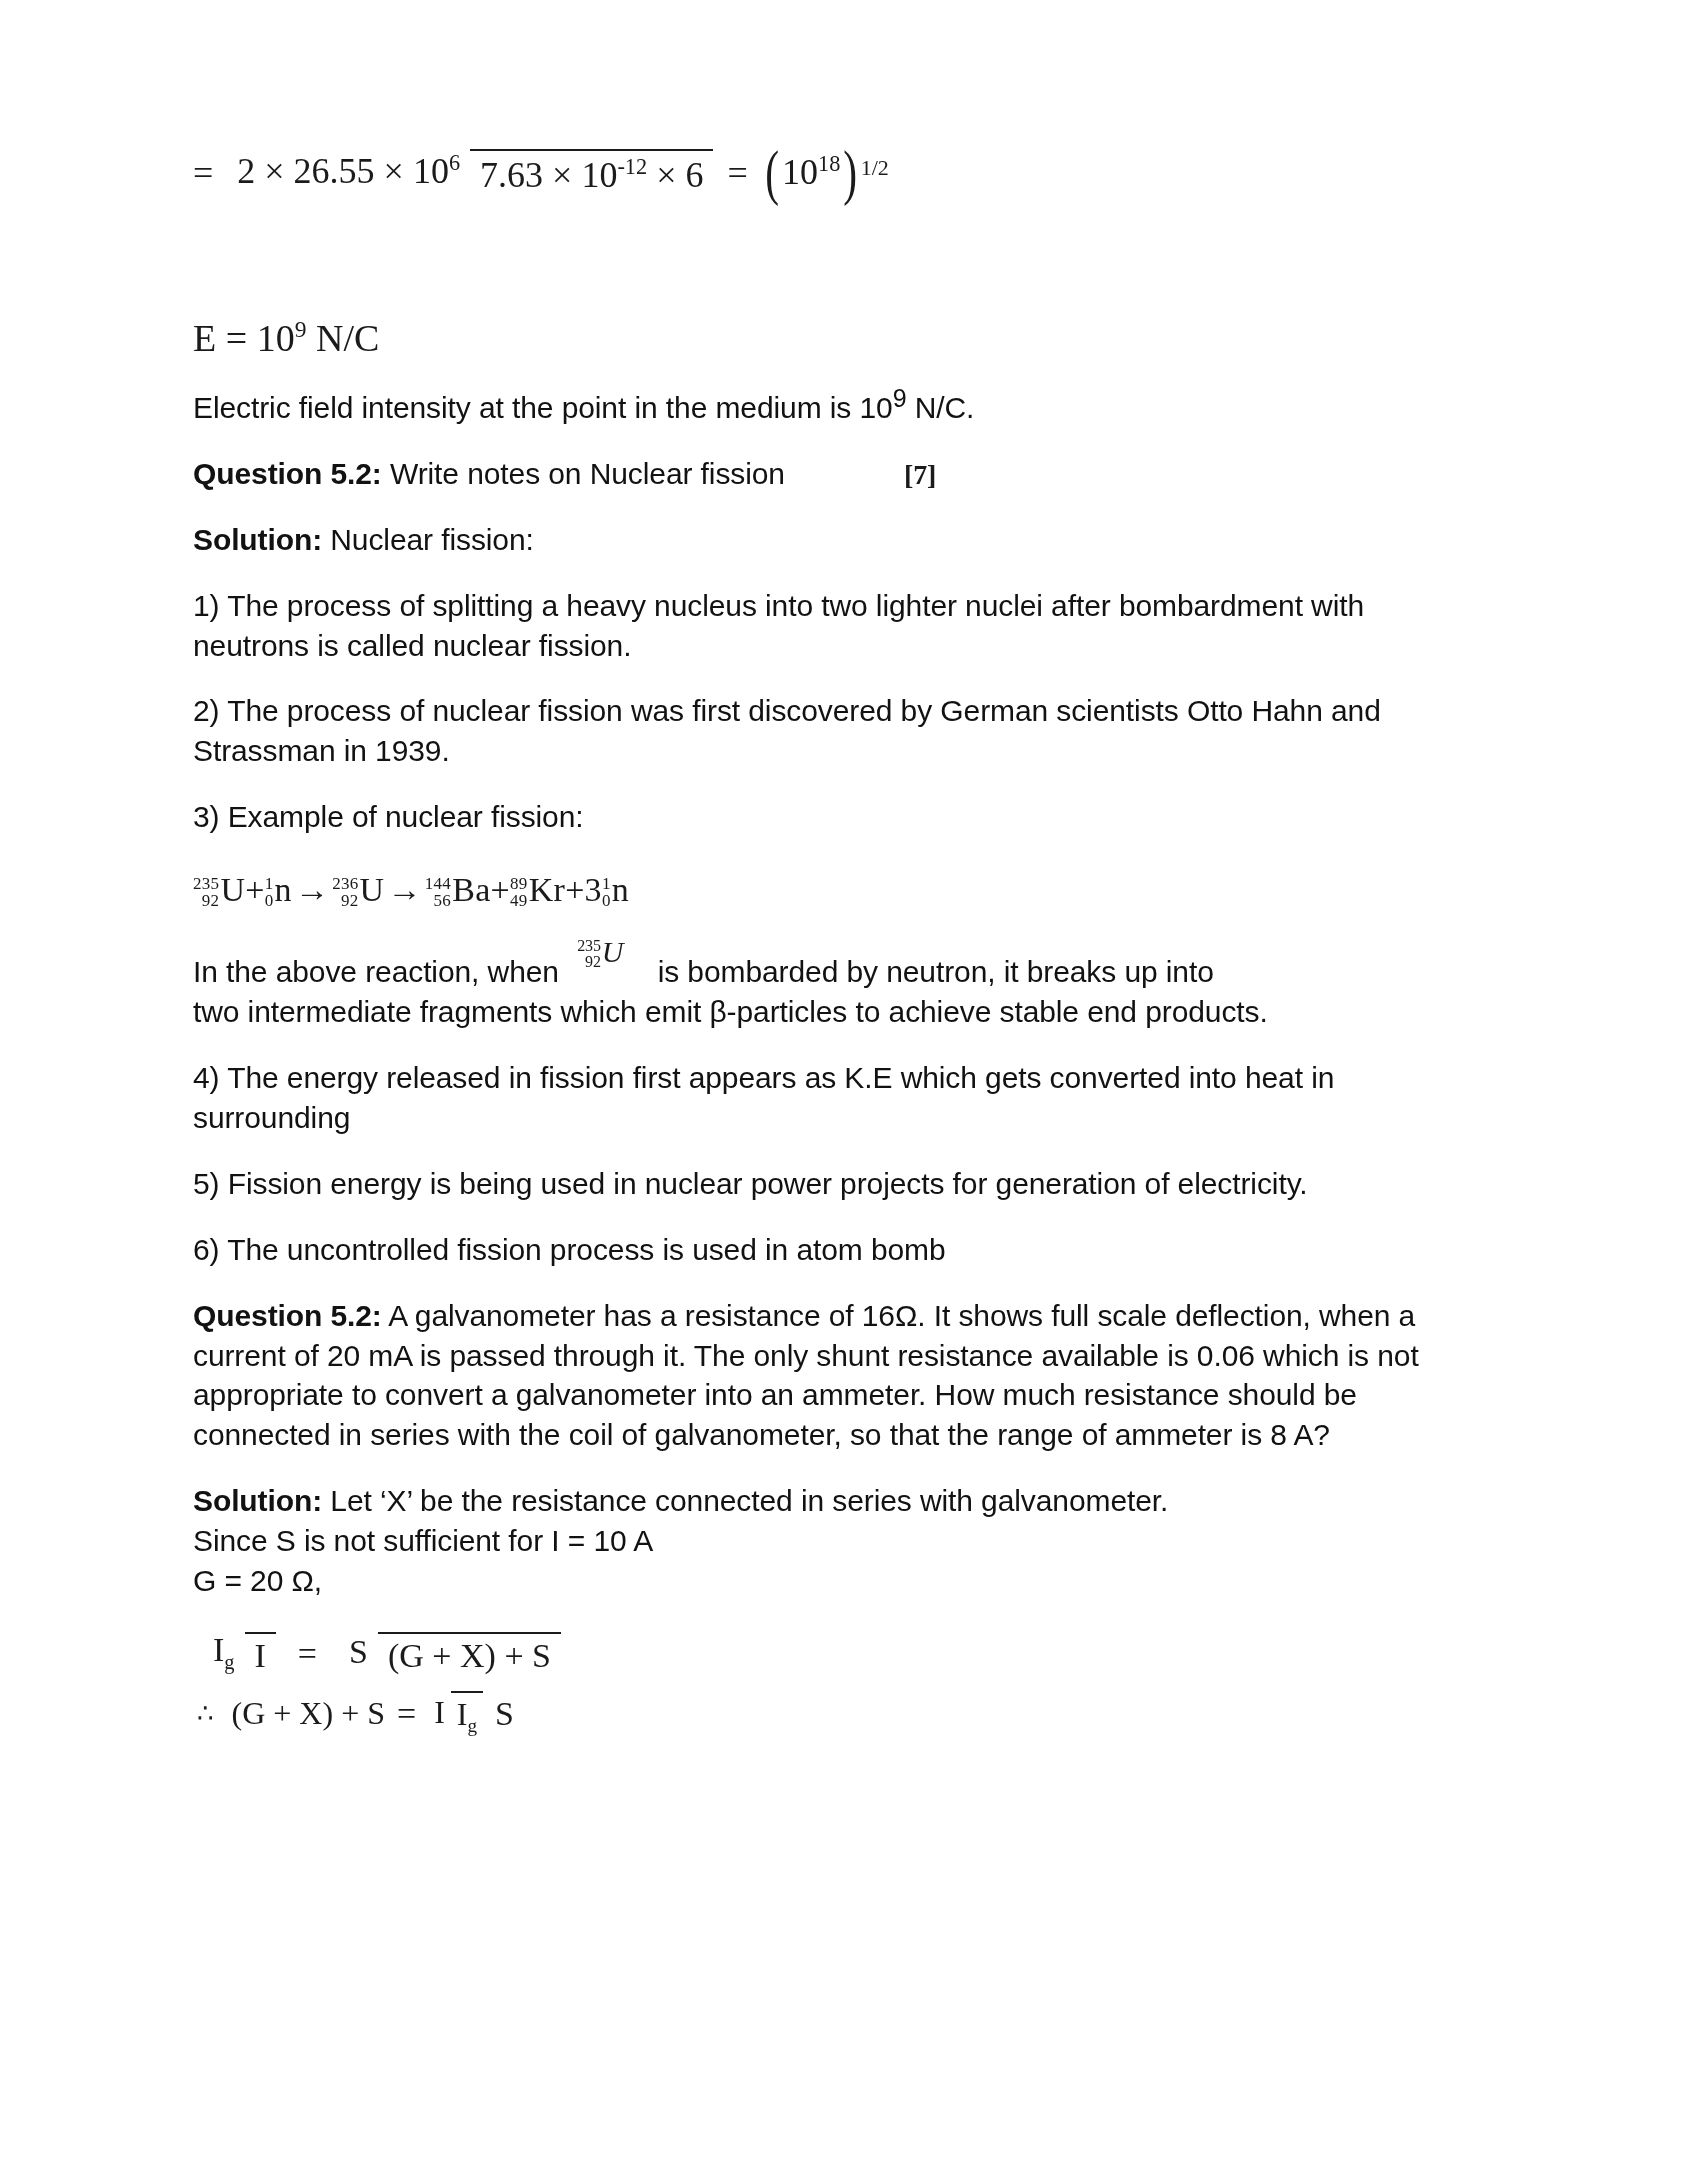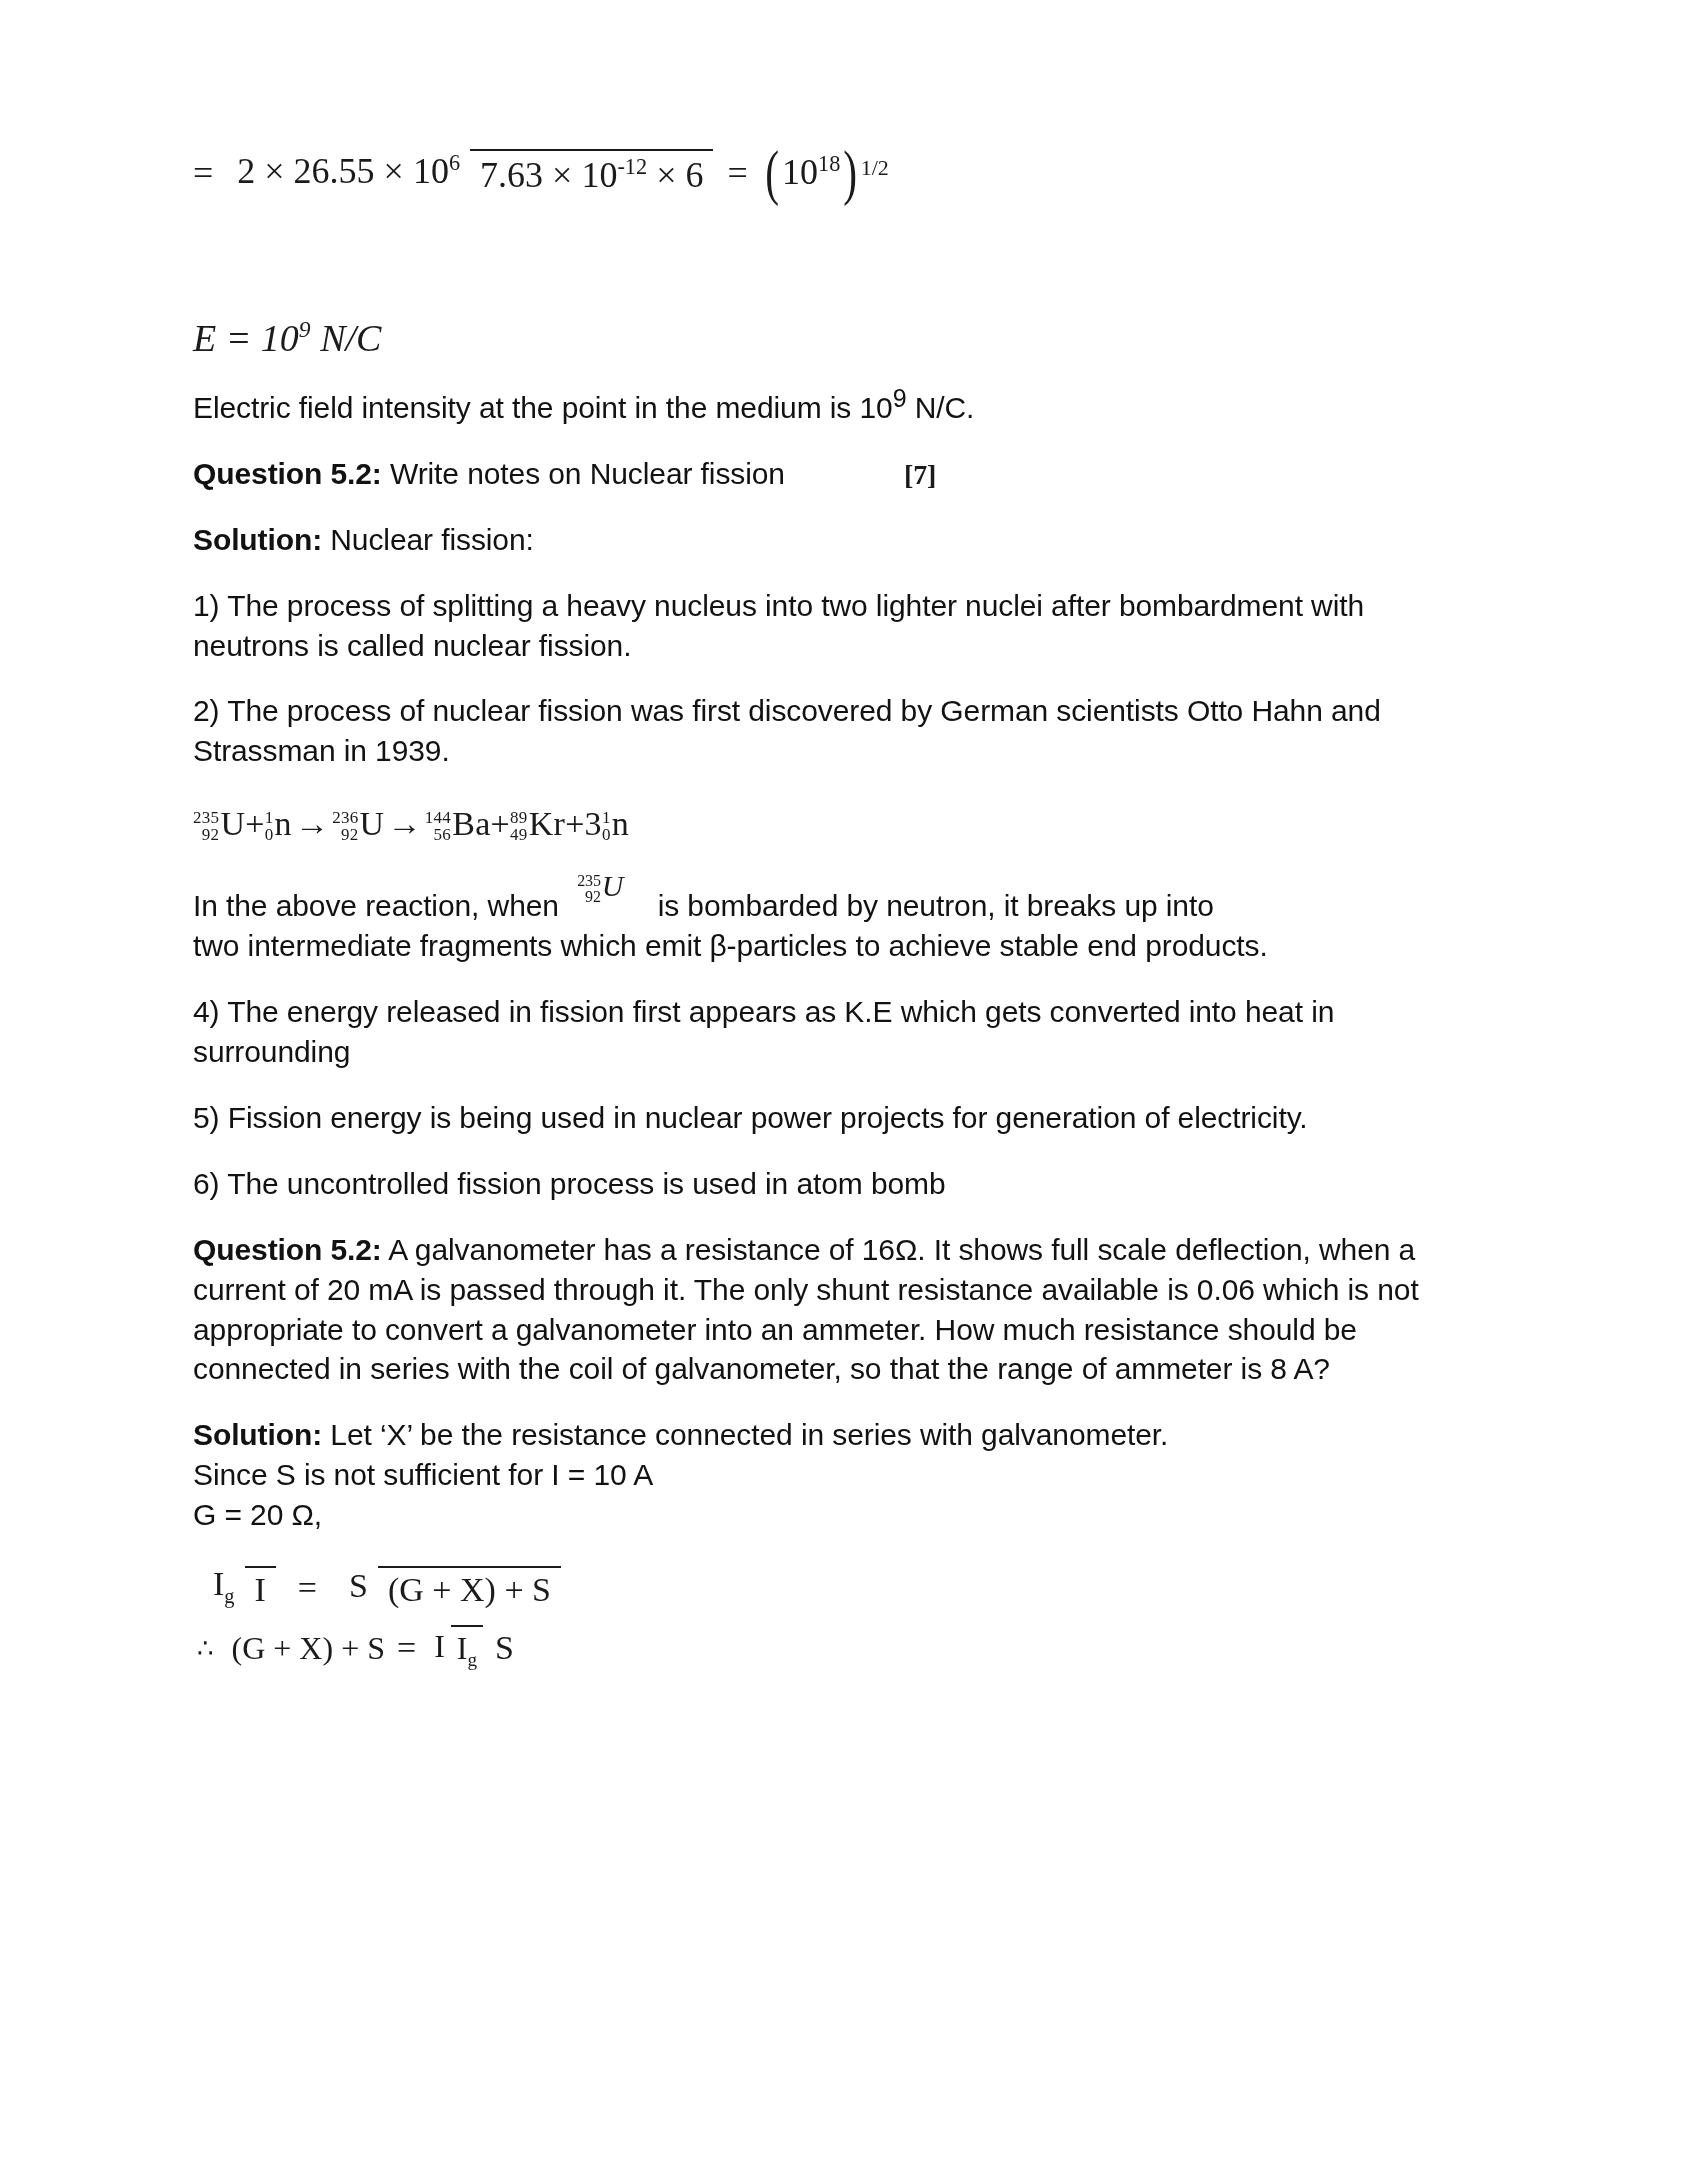--- a/index.html
+++ b/index.html
@@ -86,21 +86,20 @@
     line-height: 0.78;
     font-family: "Liberation Serif", serif;
     transform: scaleX(0.68);
     display: inline-block;
   }
   .eq-line2 {
     font-family: "Liberation Serif", "DejaVu Serif", serif;
     font-size: 38px;
     margin: 0 0 22px 0;
     color: #1b1b1b;
-    font-style: italic;
   }
 
   
   .eq-reaction {
     font-family: "Liberation Serif", "DejaVu Serif", serif;
     font-size: 34px;
     color: #1b1b1b;
     margin: 34px 0 42px 0;
     white-space: nowrap;
     letter-spacing: 0.3px;
@@ -196,20 +195,21 @@
     <p class="para">
       <span class="lead">Question 5.2:</span><span> Write notes on Nuclear fission</span><span style="display:inline-block; width:119px;"></span><span class="matheq" style="font-weight:bold; font-size:28px;">[7]</span>
     </p>
 
     <p class="para">
       <span class="lead">Solution:</span><span> Nuclear fission:</span>
     </p>
 
     <p class="para">1) The process of splitting a heavy nucleus into two lighter nuclei after bombardment with neutrons is called nuclear fission.</p>
     <p class="para">2) The process of nuclear fission was first discovered by German scientists Otto Hahn and Strassman in 1939.</p>
+    <p class="para nogap">3) Example of nuclear fission:</p>
 
     <div class="eq-reaction">
       <span class="iso">
           <span class="a">235</span>
           <span class="z">92</span>
         </span><span>U</span><span>+</span><span class="iso">
           <span class="a">1</span>
           <span class="z">0</span>
         </span><span>n</span><span class="arrow">→</span><span class="iso">
           <span class="a">236</span>

